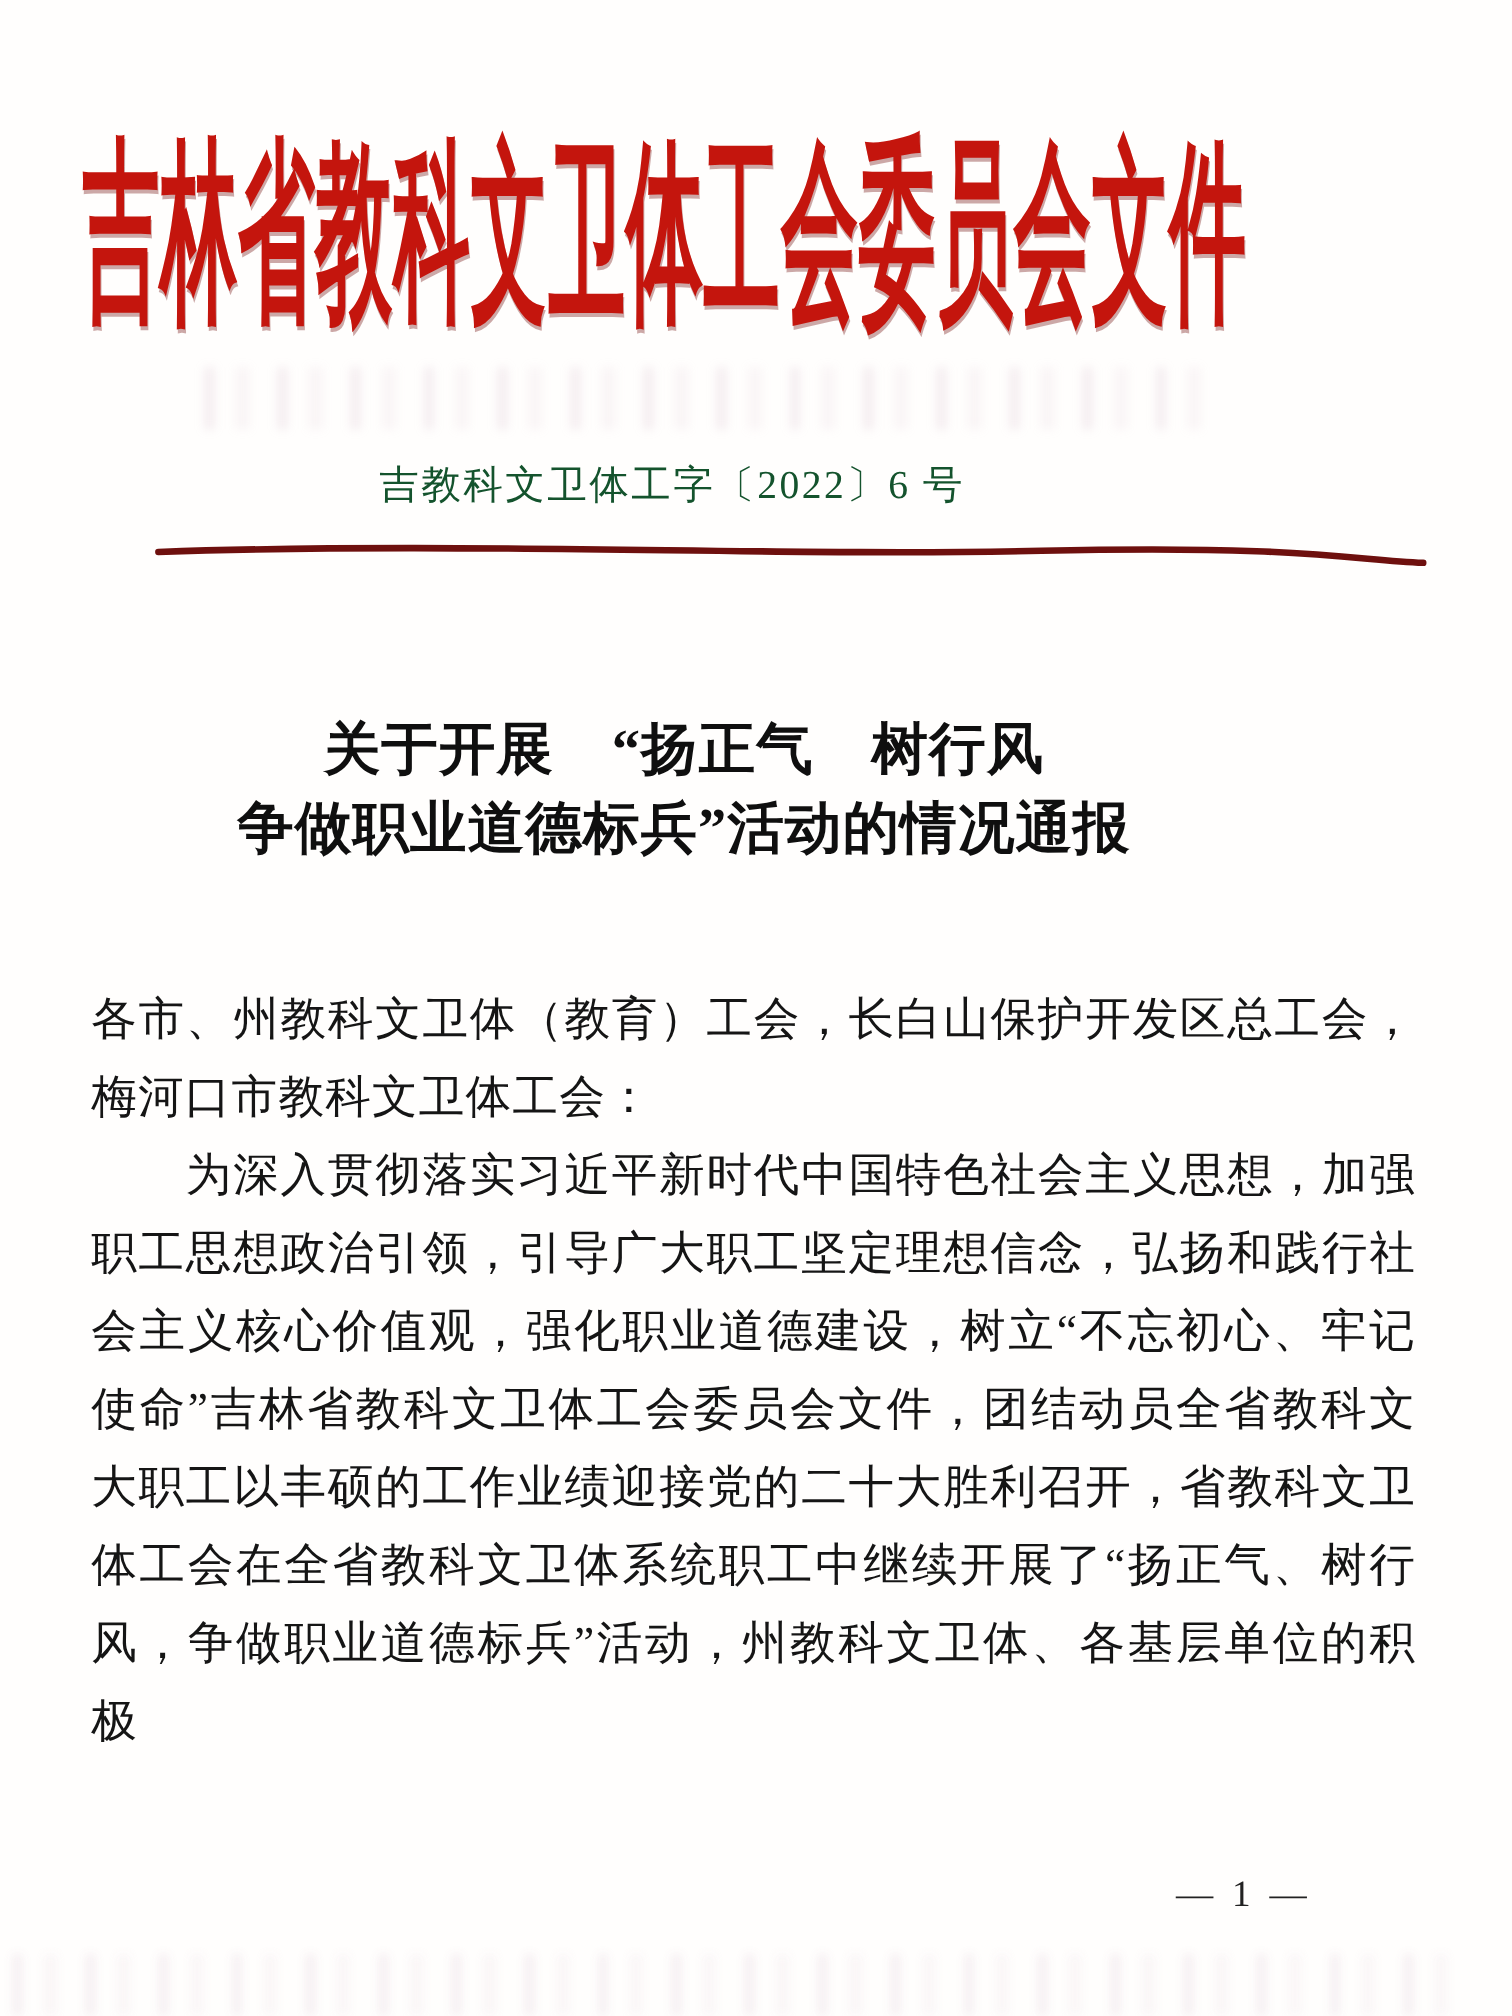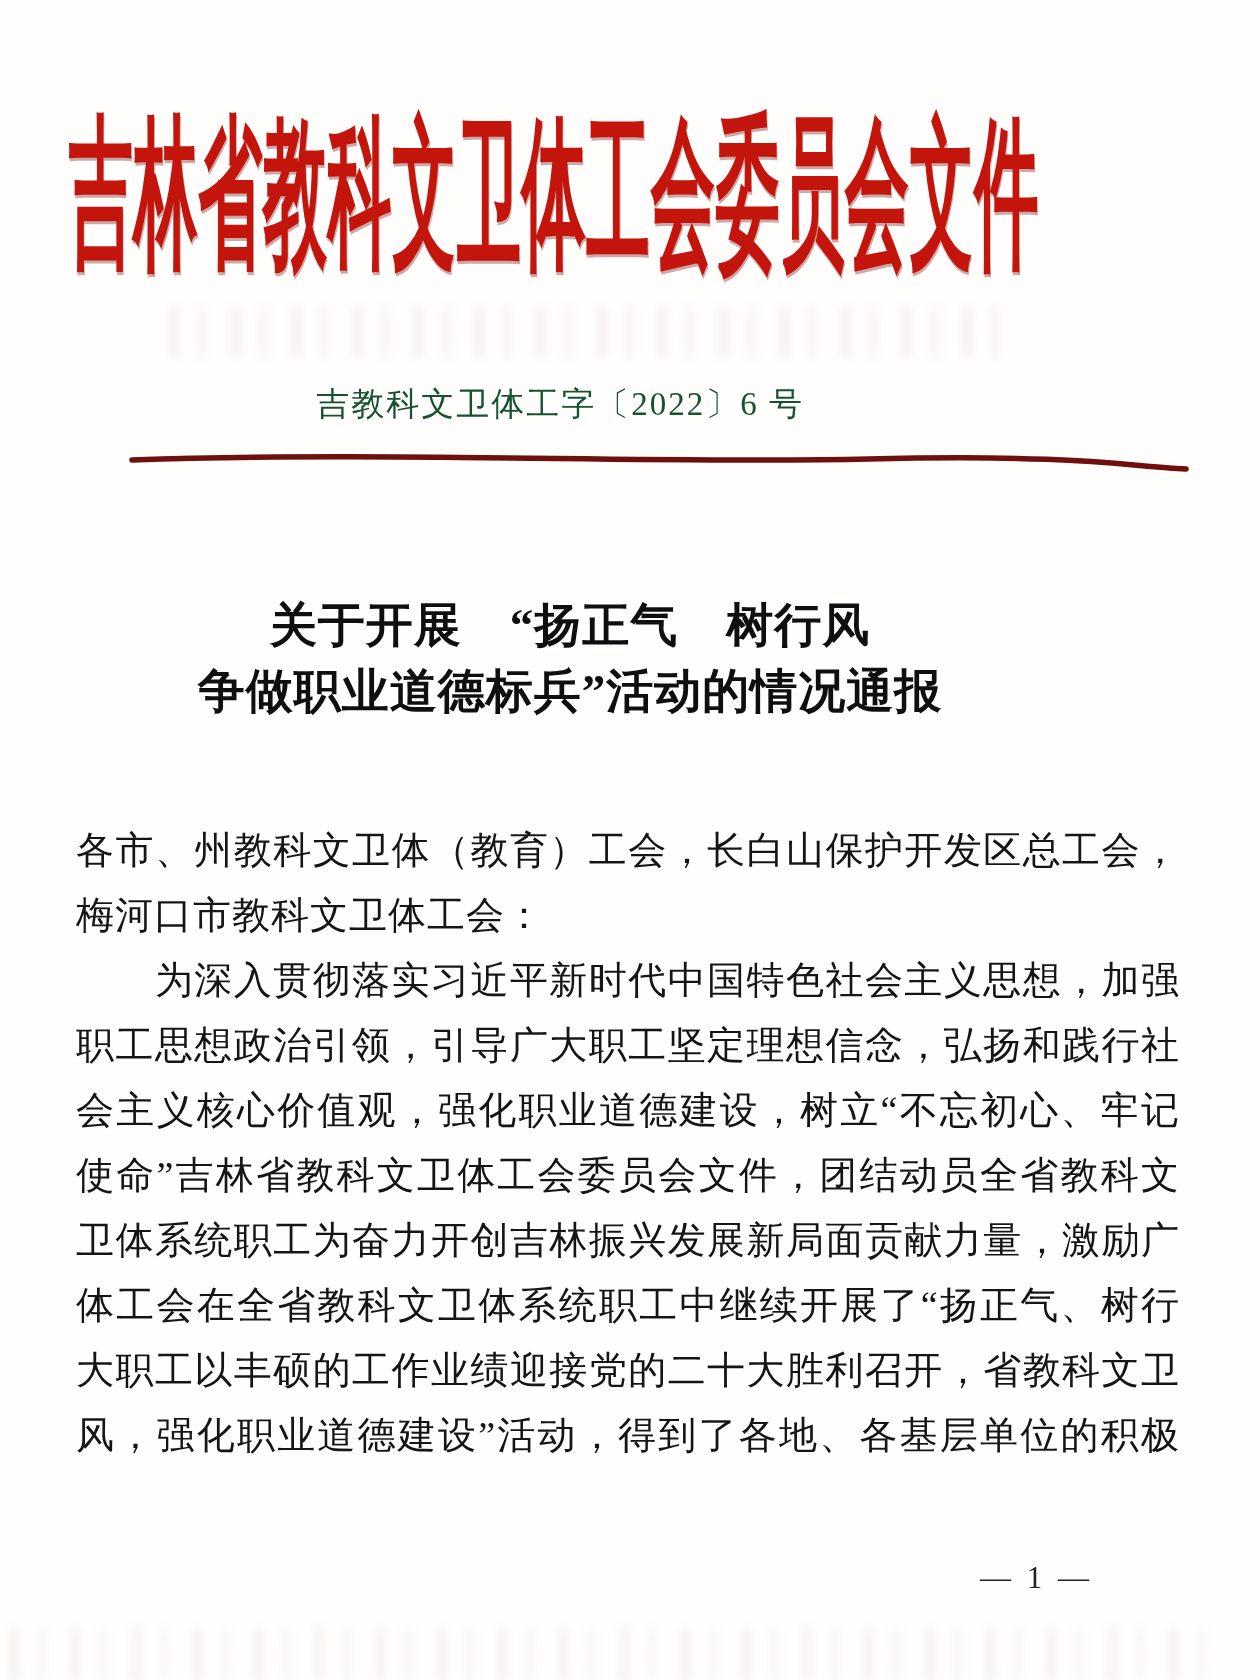--- a/index.html
+++ b/index.html
@@ -99,23 +99,22 @@
     <div>争做职业道德标兵”活动的情况通报</div>
   </div>
 
   <div class="body-block">
       <div class="line fill">各市、州教科文卫体（教育）工会，长白山保护开发区总工会，</div>
       <div class="line">梅河口市教科文卫体工会：</div>
       <div class="line fill">　　为深入贯彻落实习近平新时代中国特色社会主义思想，加强</div>
       <div class="line fill">职工思想政治引领，引导广大职工坚定理想信念，弘扬和践行社</div>
       <div class="line fill">会主义核心价值观，强化职业道德建设，树立“不忘初心、牢记</div>
       <div class="line fill">使命”吉林省教科文卫体工会委员会文件，团结动员全省教科文</div>
-      <div class="line fill">卫体系统职工为奋力开创吉林振兴发展新局面贡献力量，激励广</div>
+      <div class="line fill">大职工以丰硕的工作业绩迎接党的二十大胜利召开，省教科文卫</div>
       <div class="line fill">体工会在全省教科文卫体系统职工中继续开展了“扬正气、树行</div>
-      <div class="line fill">大职工以丰硕的工作业绩迎接党的二十大胜利召开，省教科文卫</div>
-      <div class="line fill">风，强化职业道德建设”活动，得到了各地、各基层单位的积极</div>
+      <div class="line fill">风，争做职业道德标兵”活动，州教科文卫体、各基层单位的积极</div>
     </div>
 
   <div class="page-number">— 1 —</div>
 
   <div class="bleed bleed-bottom"></div>
 
 </div>
 
 </body></html>

